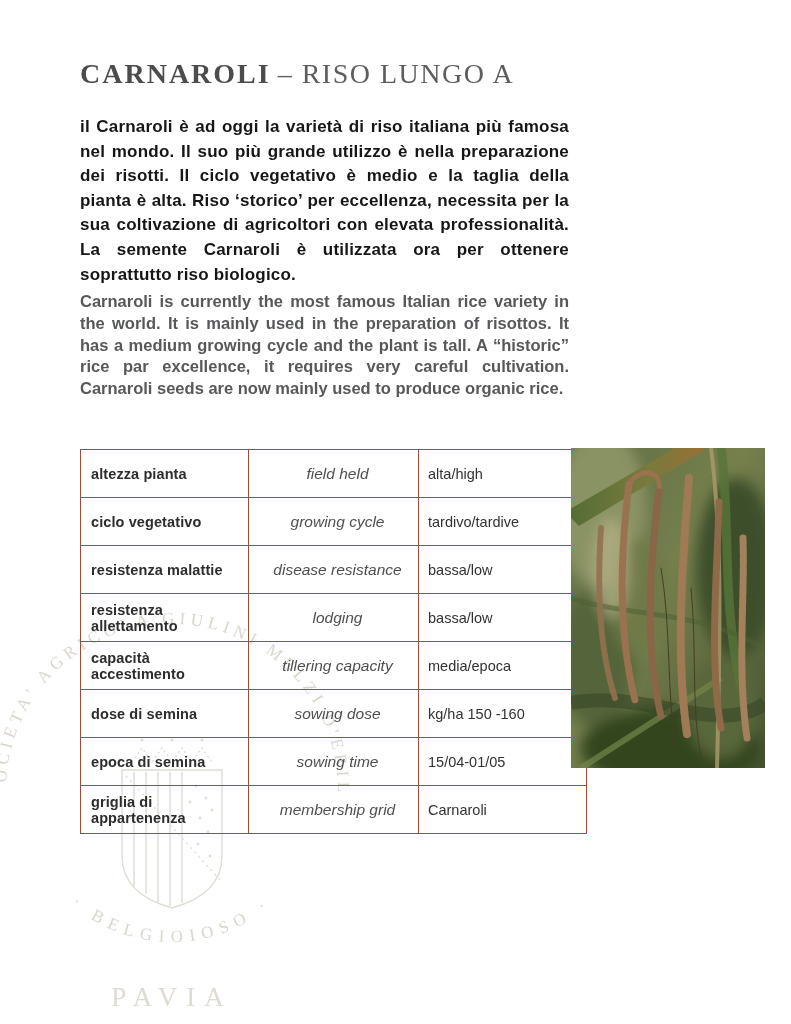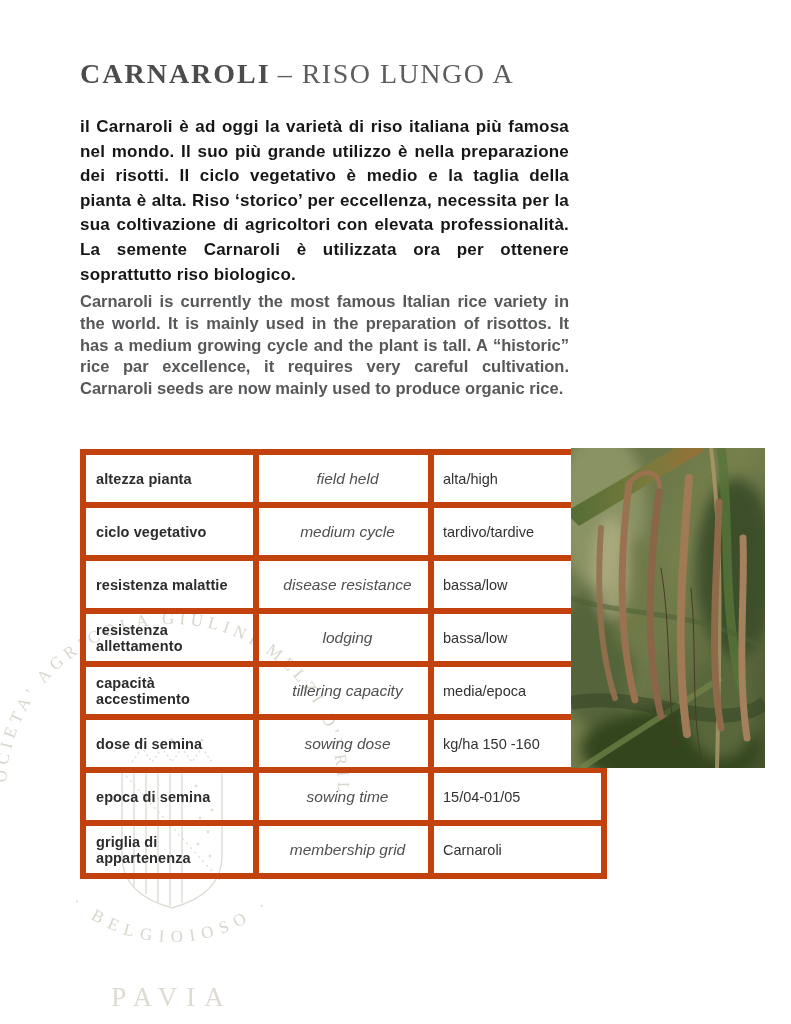--- a/index.html
+++ b/index.html
@@ -7,21 +7,21 @@
         font-family:"Liberation Sans",sans-serif;}
   .title{position:absolute;left:80px;top:58px;font-family:"Liberation Serif",serif;
          font-size:28px;color:#4e4e4e;white-space:nowrap;}
   .title .t-bold{font-weight:700;letter-spacing:2px;color:#4c4c4c;}
   .title .t-rest{font-weight:400;letter-spacing:1.5px;color:#5d5d5d;text-align:center;}
   .para-it{position:absolute;left:80px;top:115px;width:489px;font-weight:700;
            font-size:17px;line-height:24.6px;color:#161616;text-align:justify;letter-spacing:.2px;}
   .para-en{position:absolute;left:80px;top:291px;width:489px;font-weight:700;
            font-size:16.5px;line-height:21.8px;color:#57585a;text-align:justify;}
   table.traits{position:absolute;left:80px;top:449px;border-collapse:collapse;table-layout:fixed;}
-  table.traits td{border:6px solid #c2410c;height:45px;vertical-align:middle;background:transparent;overflow:hidden;}
+  table.traits td{border:1px solid #c2410c;height:45px;vertical-align:middle;background:transparent;overflow:hidden;}
   table.traits td.c1{width:156px;padding-left:10px;font-weight:700;font-size:14.5px;color:#2d2d2d;letter-spacing:.1px;}
   table.traits td.c2{width:159px;padding-left:9px;font-style:italic;font-size:15.5px;color:#4e4f51;text-align:center;}
   table.traits td.c3{width:157px;padding-left:9px;font-size:14.5px;color:#323232;}
   .photo{position:absolute;left:571px;top:448px;width:194px;height:320px;display:block;}
   .watermark{position:absolute;left:0;top:556px;width:380px;height:468px;pointer-events:none;display:block;}
   .wm-arc{font-family:"Liberation Serif",serif;font-size:17px;letter-spacing:5px;fill:#d9d6cc;}
   .wm-arc-b{font-family:"Liberation Serif",serif;font-size:17px;letter-spacing:7px;fill:#d9d6cc;}
   .wm-city{font-family:"Liberation Serif",serif;font-size:27px;letter-spacing:9px;fill:#dedbd2;}
 </style>
 </head>
@@ -72,21 +72,21 @@
 
   <table class="traits">
     <tbody>
       <tr>
         <td class="c1">altezza pianta</td>
         <td class="c2">field held</td>
         <td class="c3">alta/high</td>
       </tr>
       <tr>
         <td class="c1">ciclo vegetativo</td>
-        <td class="c2">medium cycle</td>
+        <td class="c2">growing cycle</td>
         <td class="c3">tardivo/tardive</td>
       </tr>
       <tr>
         <td class="c1">resistenza malattie</td>
         <td class="c2">disease resistance</td>
         <td class="c3">bassa/low</td>
       </tr>
       <tr>
         <td class="c1">resistenza allettamento</td>
         <td class="c2">lodging</td>

